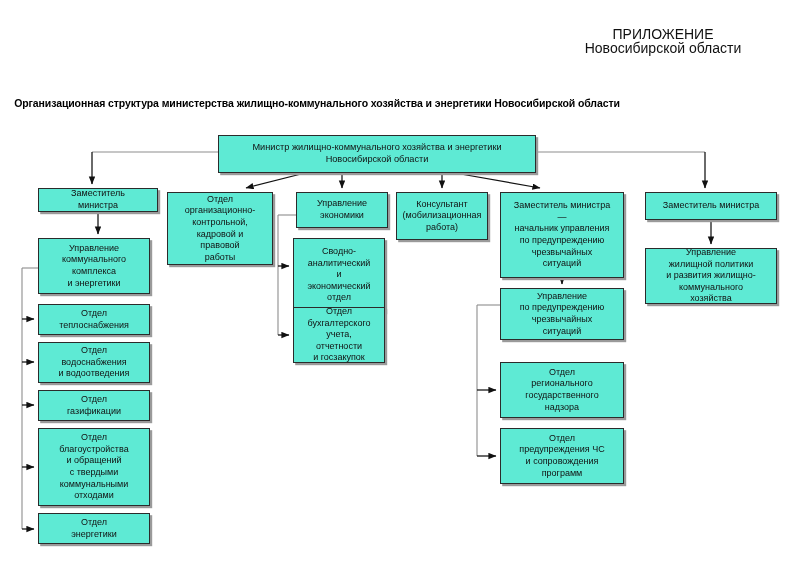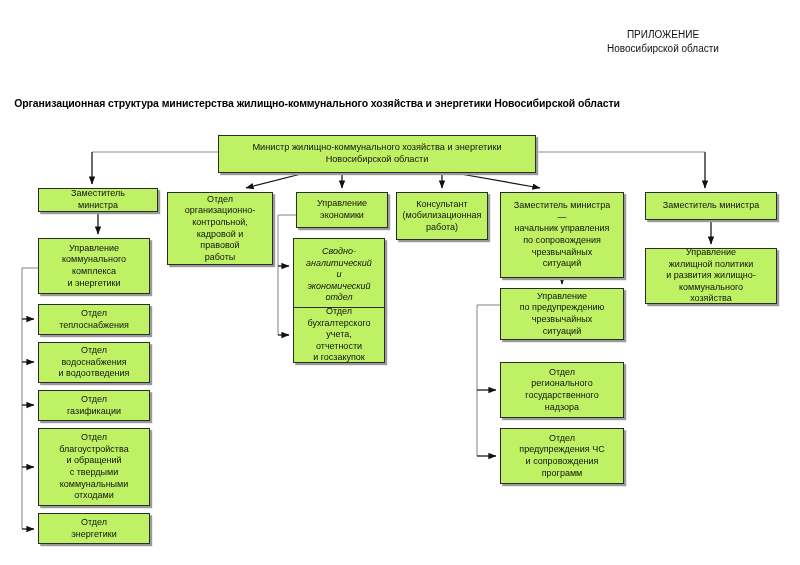--- a/index.html
+++ b/index.html
@@ -6,32 +6,32 @@
   body{
     width:800px;height:565px;background:#ffffff;
     font-family:"Liberation Sans","DejaVu Sans",sans-serif;
     color:#1a1a1a;position:relative;overflow:hidden;
   }
   #canvas{position:absolute;inset:0;width:800px;height:565px;}
   svg.wires{position:absolute;left:0;top:0;width:800px;height:565px;pointer-events:none;}
 
   .hdr{
     position:absolute;right:22px;top:28px;width:230px;
-    text-align:center;font-size:10px;line-height:13.5px;color:#111;
+    text-align:center;font-size:14px;line-height:13.5px;color:#111;
   }
   .hdr div{white-space:nowrap;}
 
   .chart-title{
     position:absolute;left:0;top:97px;width:634px;text-align:center;
     font-size:10.5px;font-weight:bold;color:#000;letter-spacing:-0.1px;
   }
 
   .node{
     position:absolute;box-sizing:border-box;
-    border:1.2px solid #2b2b2b;background:#bef264;
+    border:1.2px solid #2b2b2b;background:#5eead4;
     box-shadow:2.2px 2.2px 0 0 #9a9a9a;
     display:flex;align-items:center;justify-content:center;
     text-align:center;font-size:9px;line-height:11.6px;
     color:#111;padding:3px 12px;white-space:pre-line;
   }
   .node.root{font-size:9.2px;}
 </style>
 </head>
 <body>
 
@@ -90,21 +90,21 @@
 контрольной,
 кадровой и правовой
 работы</div>
   <div class="node" style="left:296px;top:192px;width:92px;height:36px;">Управление
 экономики</div>
   <div class="node" style="left:396px;top:192px;width:92px;height:48px;">Консультант
 (мобилизационная
 работа)</div>
   <div class="node" style="left:500px;top:192px;width:124px;height:86px;">Заместитель министра —
 начальник управления
-по сопровождения
+по предупреждению
 чрезвычайных ситуаций</div>
   <div class="node" style="left:645px;top:192px;width:132px;height:28px;">Заместитель министра</div>
   <div class="node" style="left:38px;top:238px;width:112px;height:56px;">Управление
 коммунального
 комплекса
 и энергетики</div>
   <div class="node" style="left:38px;top:304px;width:112px;height:31px;">Отдел
 теплоснабжения</div>
   <div class="node" style="left:38px;top:342px;width:112px;height:41px;">Отдел
 водоснабжения
@@ -112,21 +112,21 @@
   <div class="node" style="left:38px;top:390px;width:112px;height:31px;">Отдел
 газификации</div>
   <div class="node" style="left:38px;top:428px;width:112px;height:78px;">Отдел
 благоустройства
 и обращений
 с твердыми
 коммунальными
 отходами</div>
   <div class="node" style="left:38px;top:513px;width:112px;height:31px;">Отдел
 энергетики</div>
-  <div class="node" style="left:293px;top:238px;width:92px;height:74px;font-style:italic;">Сводно-
+  <div class="node" style="left:293px;top:238px;width:92px;height:74px;">Сводно-
 аналитический
 и экономический
 отдел</div>
   <div class="node" style="left:293px;top:307px;width:92px;height:56px;">Отдел
 бухгалтерского
 учета, отчетности
 и госзакупок</div>
   <div class="node" style="left:500px;top:288px;width:124px;height:52px;">Управление
 по предупреждению
 чрезвычайных ситуаций</div>

